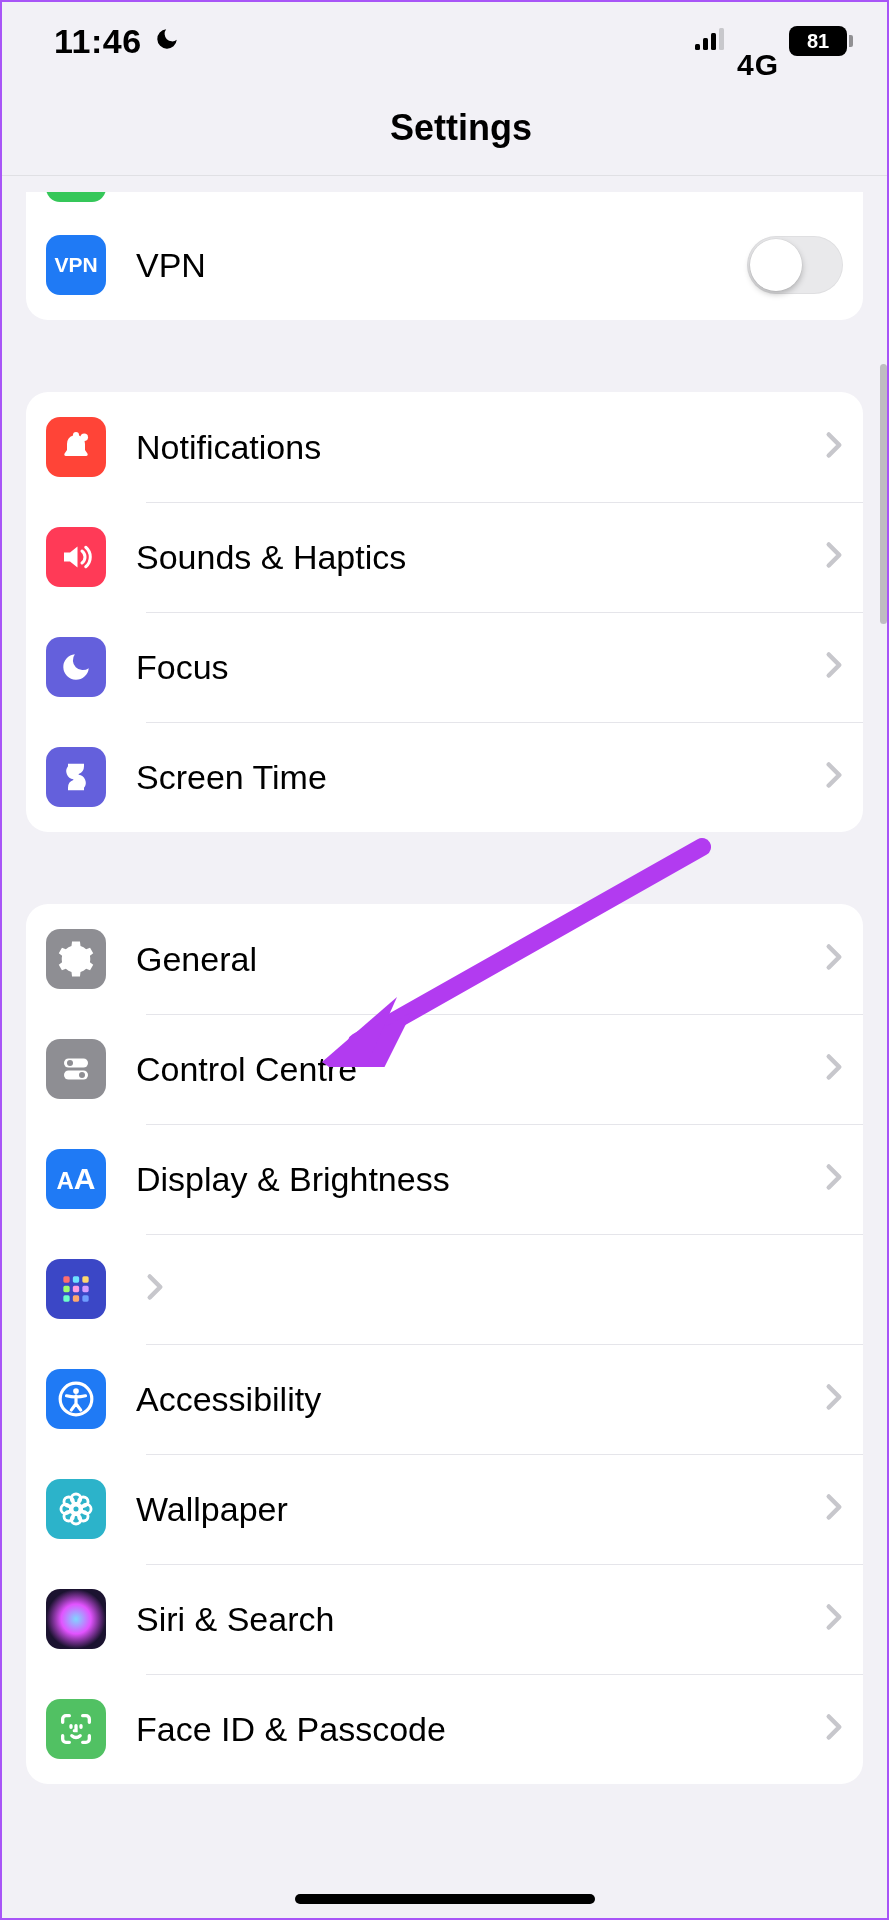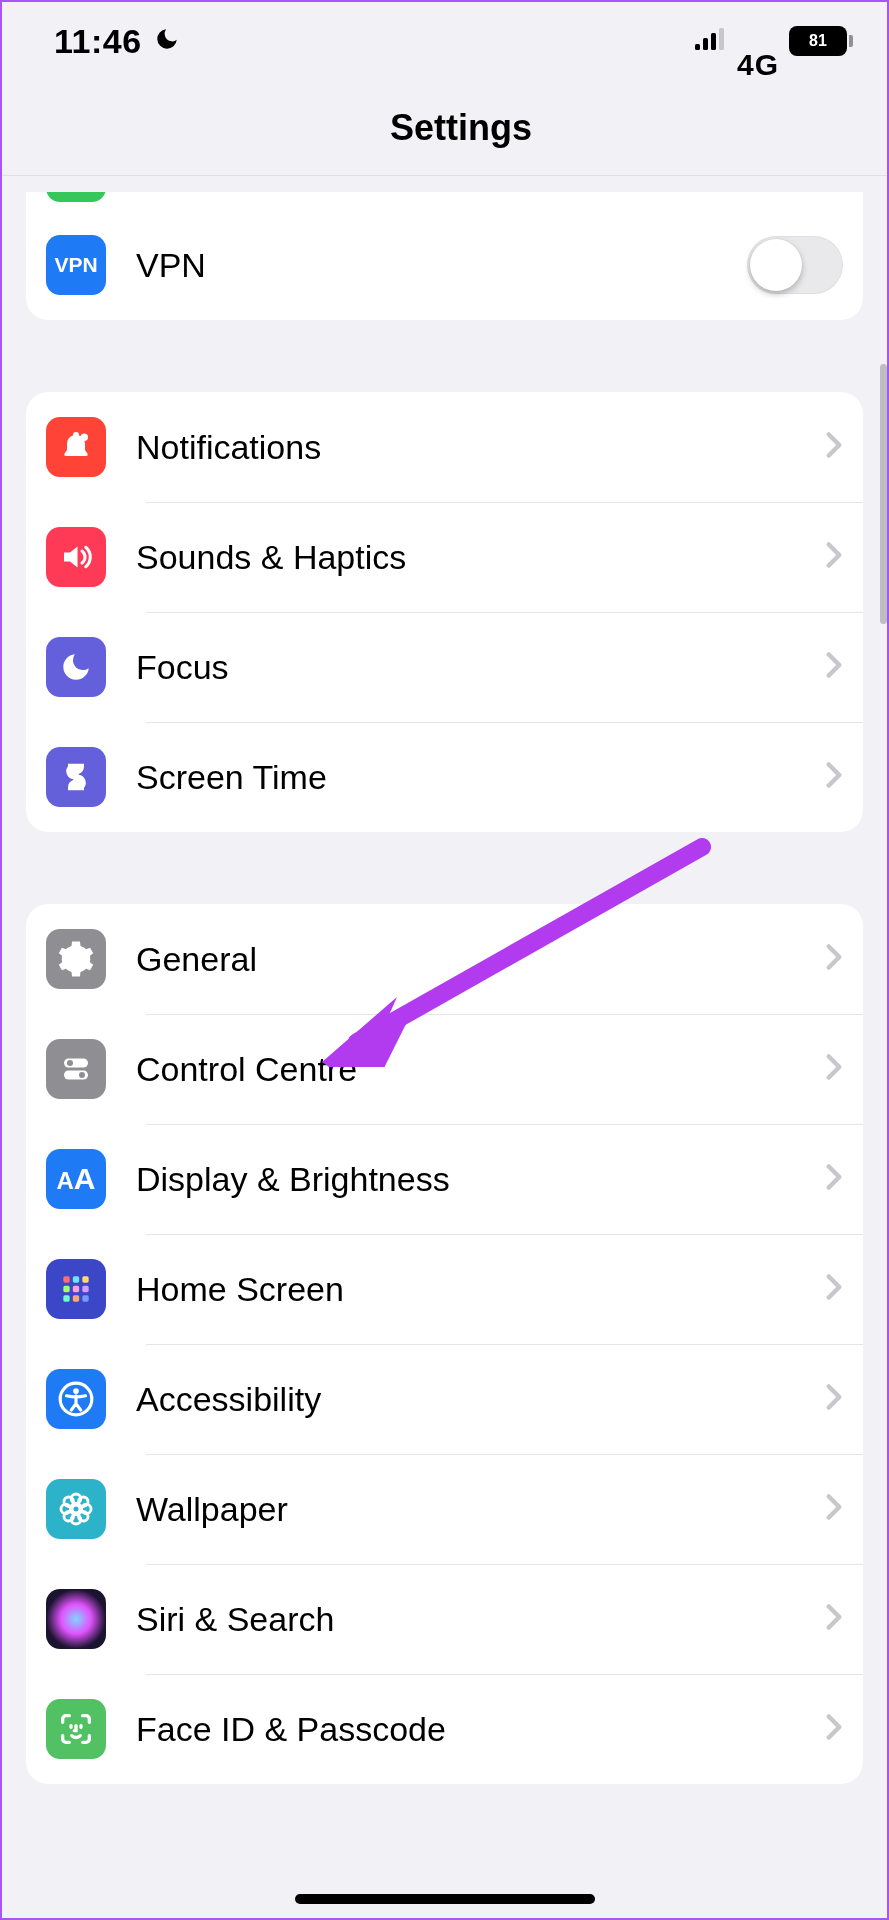--- a/index.html
+++ b/index.html
@@ -25,21 +25,21 @@
   .sb-left { display: flex; align-items: center; gap: 12px; }
   .sb-time { font-size: 34px; font-weight: 700; color: #000; letter-spacing: 0.5px; }
   .sb-moon { color: #000; }
   .sb-right { display: flex; align-items: center; gap: 10px; }
   .sb-net  { font-size: 30px; font-weight: 600; color: #000; letter-spacing: 1px; margin-top: 48px; }
   .sb-batt {
     display: inline-flex; align-items: center; gap: 2px;
   }
   .batt-body {
     width: 58px; height: 30px; border-radius: 8px; background: #000;
-    color: #fff; font-size: 16px; font-weight: 700; display: flex; align-items: center; justify-content: center;
+    color: #fff; font-size: 20px; font-weight: 700; display: flex; align-items: center; justify-content: center;
   }
   .batt-tip { width: 4px; height: 12px; background: #000; border-radius: 0 2px 2px 0; opacity: .4; }
 
   
   .navbar {
     height: 96px;
     display: flex; align-items: center; justify-content: center;
     background: #f2f1f6;
     border-bottom: 1px solid rgba(0,0,0,0.07);
     padding-left: 33px;
@@ -268,21 +268,20 @@
                 <rect x="16" y="4" width="4" height="4" rx="1" fill="#ffd86e"></rect>
             <rect x="4" y="10" width="4" height="4" rx="1" fill="#9dff6e"></rect>
                 <rect x="10" y="10" width="4" height="4" rx="1" fill="#ff9de0"></rect>
                 <rect x="16" y="10" width="4" height="4" rx="1" fill="#d59dff"></rect>
             <rect x="4" y="16" width="4" height="4" rx="1" fill="#6effc9"></rect>
                 <rect x="10" y="16" width="4" height="4" rx="1" fill="#ffa86e"></rect>
                 <rect x="16" y="16" width="4" height="4" rx="1" fill="#6e9dff"></rect>
           </g>
             </svg>
         </div>
-        <div class="label">Home Screen</div>
         <span class="chevron"><svg width="18" height="28" viewBox="0 0 10 16" fill="none">
               <path d="M2 2l6 6-6 6" stroke="currentColor" stroke-width="2.6" stroke-linecap="round" stroke-linejoin="round"></path>
             </svg></span>
       </div>
       <div class="row">
         <div class="icon-box" style="background:#1f7af5">
           <svg width="38" height="38" viewBox="0 0 24 24" fill="none">
               <circle cx="12" cy="12" r="10" stroke="#fff" stroke-width="2"></circle>
               <circle cx="12" cy="7" r="1.8" fill="#fff"></circle>
               <path d="M6 10c4 1 8 1 12 0M12 10v5m0 0-3 4m3-4 3 4" stroke="#fff" stroke-width="2" stroke-linecap="round"></path>

